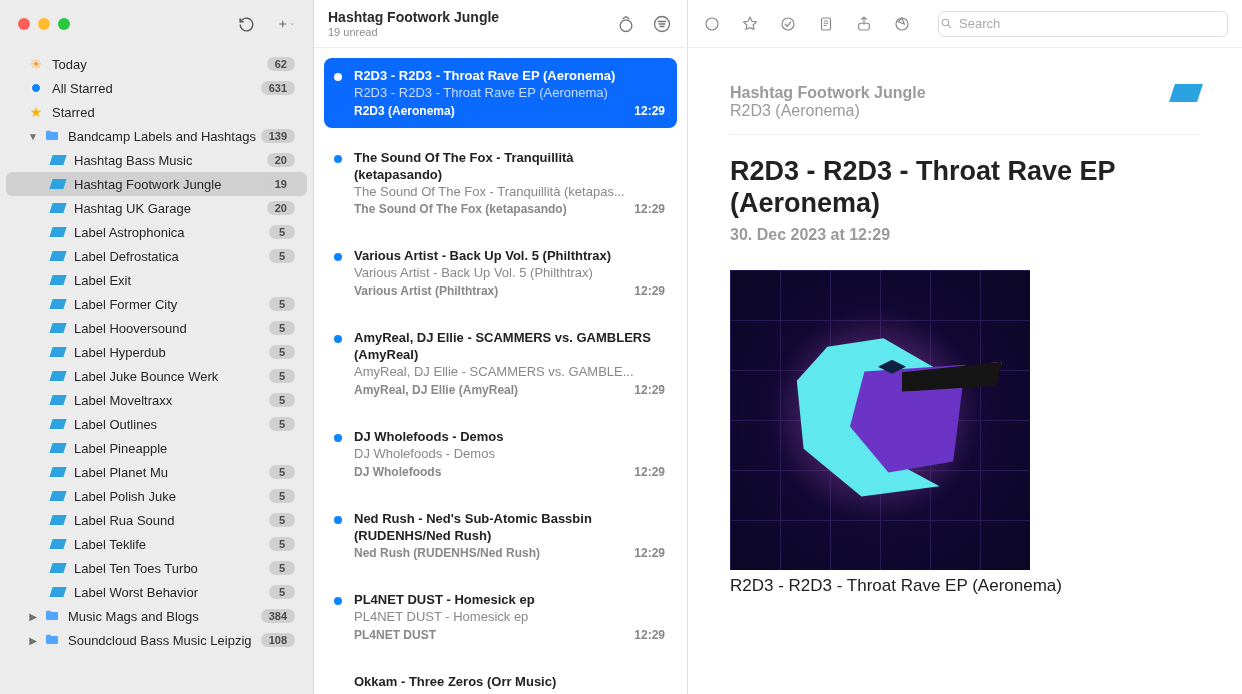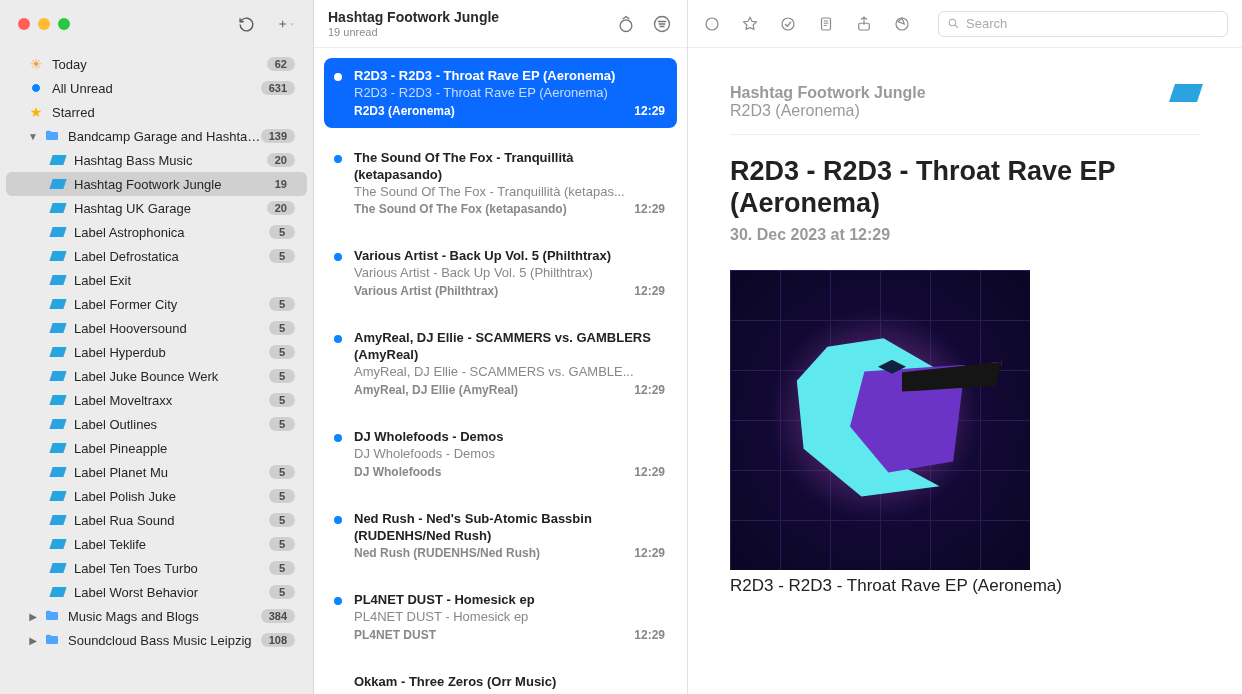--- a/index.html
+++ b/index.html
@@ -44,21 +44,21 @@
 .card .src { flex: 1; white-space: nowrap; overflow: hidden; text-overflow: ellipsis; }
 .card.sel { background: #0a69ff; }
 .card.sel .d { background: #fff; }
 .card.sel .t1, .card.sel .meta { color: #fff; }
 .card.sel .t2 { color: #c8ddfb; }
 
 
 .article { flex: 1; height: 100%; display: flex; flex-direction: column; }
 .art-hdr { height: 48px; display: flex; align-items: center; padding: 0 14px; gap: 18px; color: #8a8a8a; border-bottom: 1px solid #eee; }
 .a-ic { width: 20px; height: 20px; display: flex; align-items: center; justify-content: center; cursor: pointer; }
-.search { margin-left: auto; display: flex; align-items: center; background: #fff; border: 1px solid #ddd; border-radius: 6px; height: 26px; width: 290px; padding: 0 8px; color: #aaa; font-size: 13px; }
+.search { margin-left: auto; display: flex; align-items: center; background: #fff; border: 1px solid #ddd; border-radius: 6px; height: 26px; width: 290px; padding: 0 1px; color: #aaa; font-size: 13px; }
 .search svg { margin-right: 6px; }
 .art-body { flex: 1; overflow-y: auto; padding: 36px 42px; }
 .art-top { display: flex; align-items: flex-start; border-bottom: 1px solid #eee; padding-bottom: 14px; margin-bottom: 20px; }
 .art-feed { font-size: 16px; font-weight: 700; color: #9a9a9a; }
 .art-author { font-size: 16px; color: #9a9a9a; }
 .art-logo { width: 28px; height: 18px; background: #2aa3e0; transform: skewX(-18deg); margin-left: auto; }
 .art-title { font-size: 27px; font-weight: 800; color: #222; line-height: 1.2; }
 .art-date { font-size: 16px; font-weight: 600; color: #9a9a9a; margin-top: 6px; }
 .art-img { width: 300px; height: 300px; margin-top: 26px; background: #0e0a2e; position: relative; overflow: hidden; }
 .art-caption { font-size: 17px; color: #222; margin-top: 6px; }
@@ -110,37 +110,37 @@
         <span class="ic">
           <span class="sun-ic">☀︎</span>
         </span>
         <span class="lbl">Today</span>
         <span class="badge">62</span>
       </div>
       <div class="row">
         <span class="ic">
           <span class="blue-dot"></span>
         </span>
-        <span class="lbl">All Unread</span>
+        <span class="lbl">All Starred</span>
         <span class="badge">631</span>
       </div>
       <div class="row">
         <span class="ic">
           <span class="star-ic">★</span>
         </span>
         <span class="lbl">Starred</span>
       </div>
       <div class="row">
         <span class="chev">▼</span>
         <span class="ic">
           <svg width="16" height="16" viewBox="0 0 24 24" fill="#4ea6ff">
             <path d="M3 6a2 2 0 012-2h4l2 2h8a2 2 0 012 2v8a2 2 0 01-2 2H5a2 2 0 01-2-2V6z"></path>
           </svg>
         </span>
-        <span class="lbl">Bandcamp Garage and Hashtags</span>
+        <span class="lbl">Bandcamp Labels and Hashtags</span>
         <span class="badge">139</span>
       </div>
       <div class="row indent">
         <span class="ic">
           <span class="feed-ic"></span>
         </span>
         <span class="lbl">Hashtag Bass Music</span>
         <span class="badge">20</span>
       </div>
       <div class="row indent sel">

